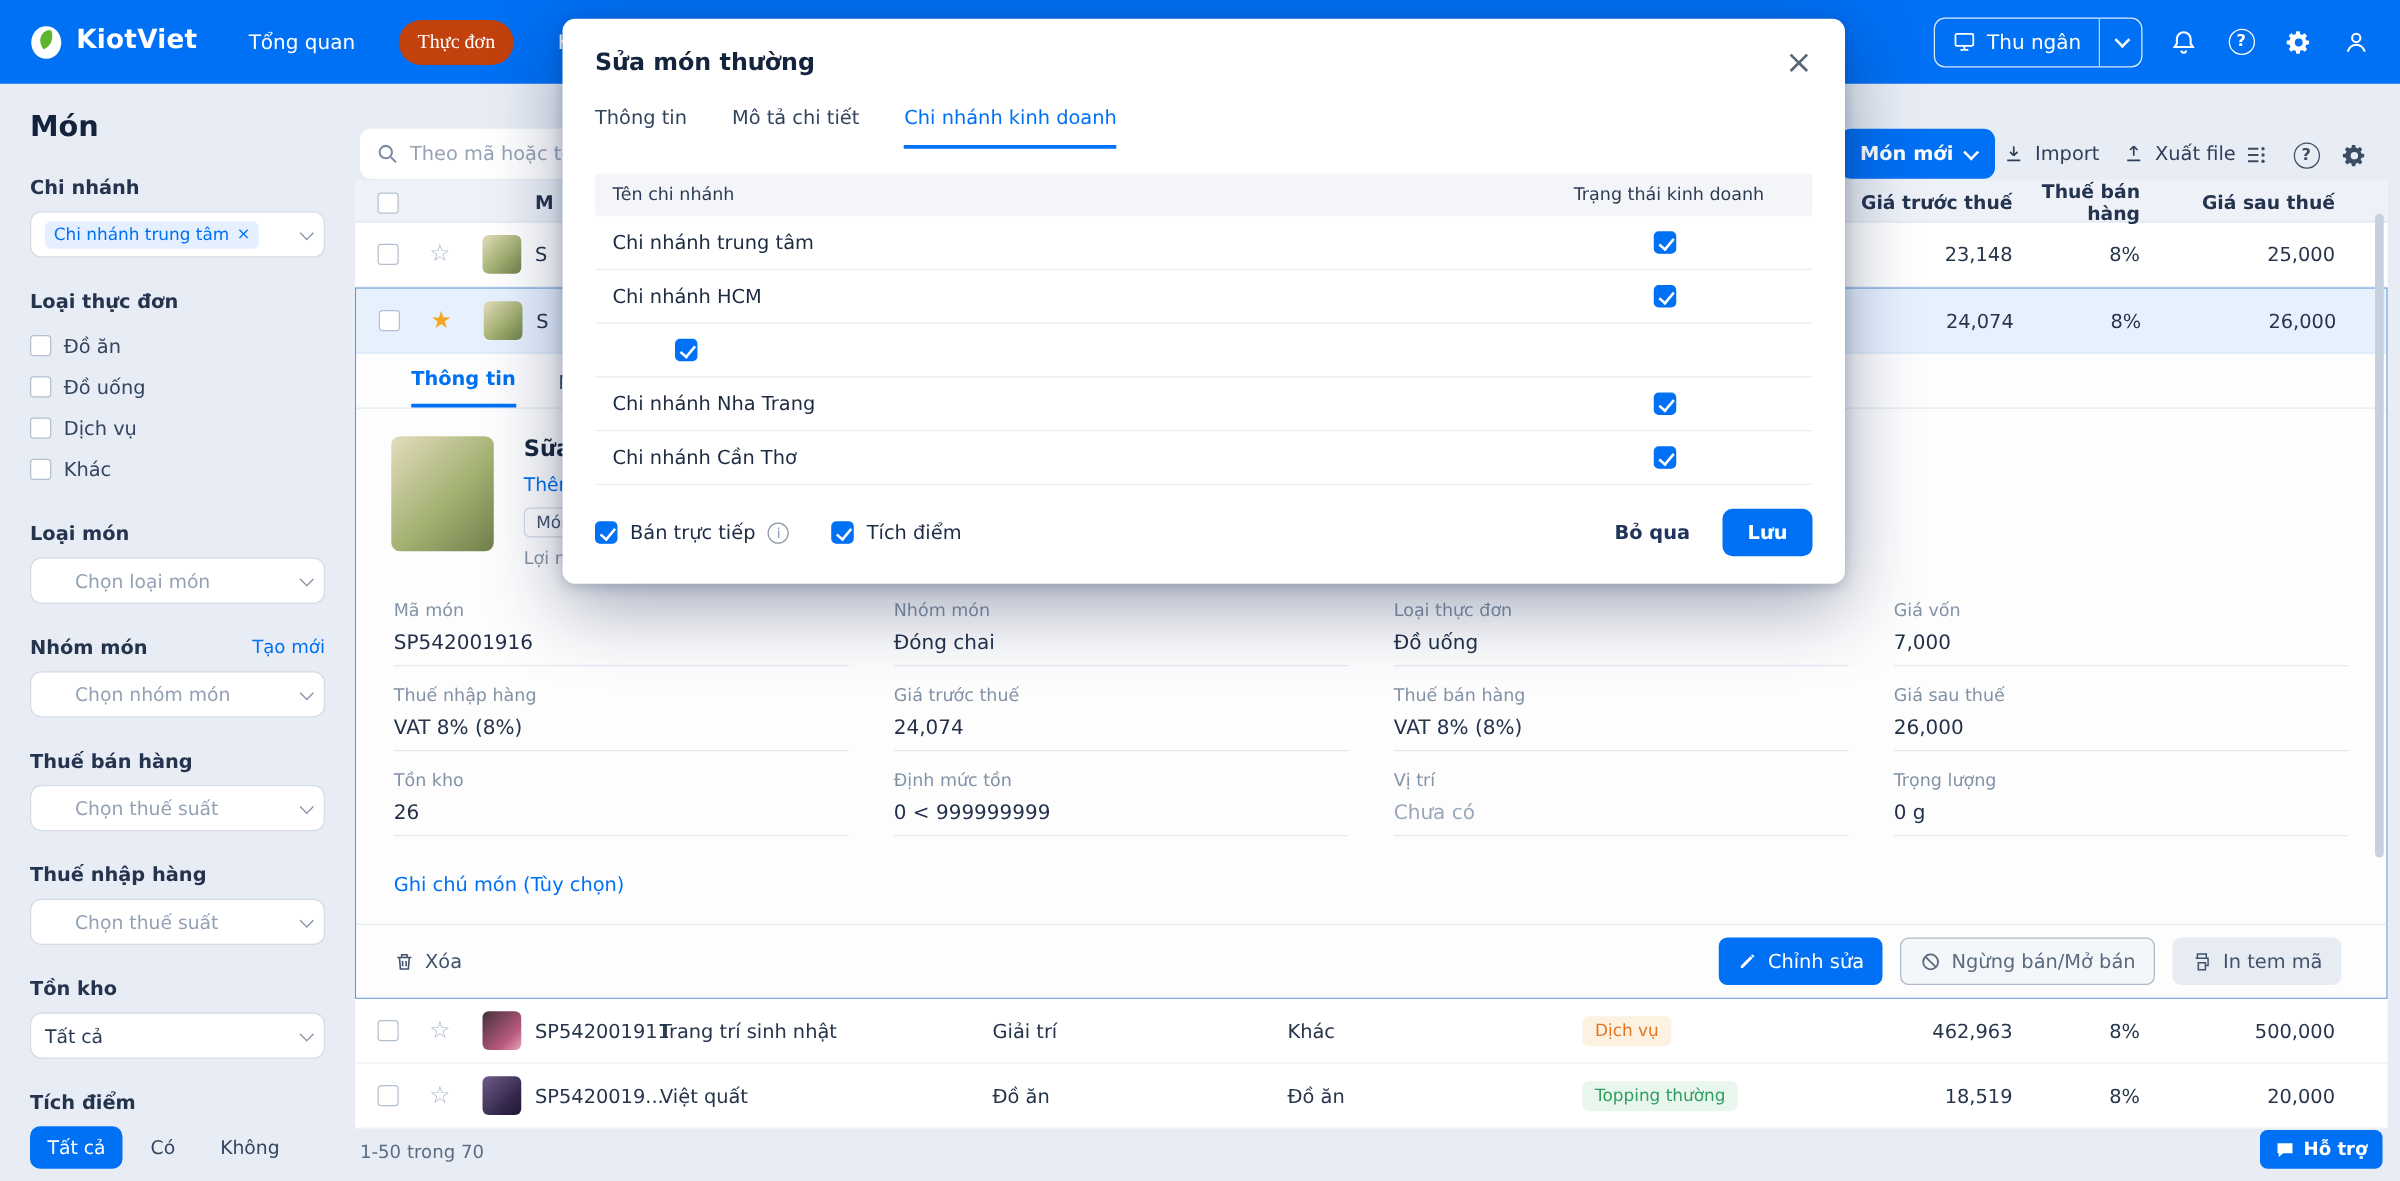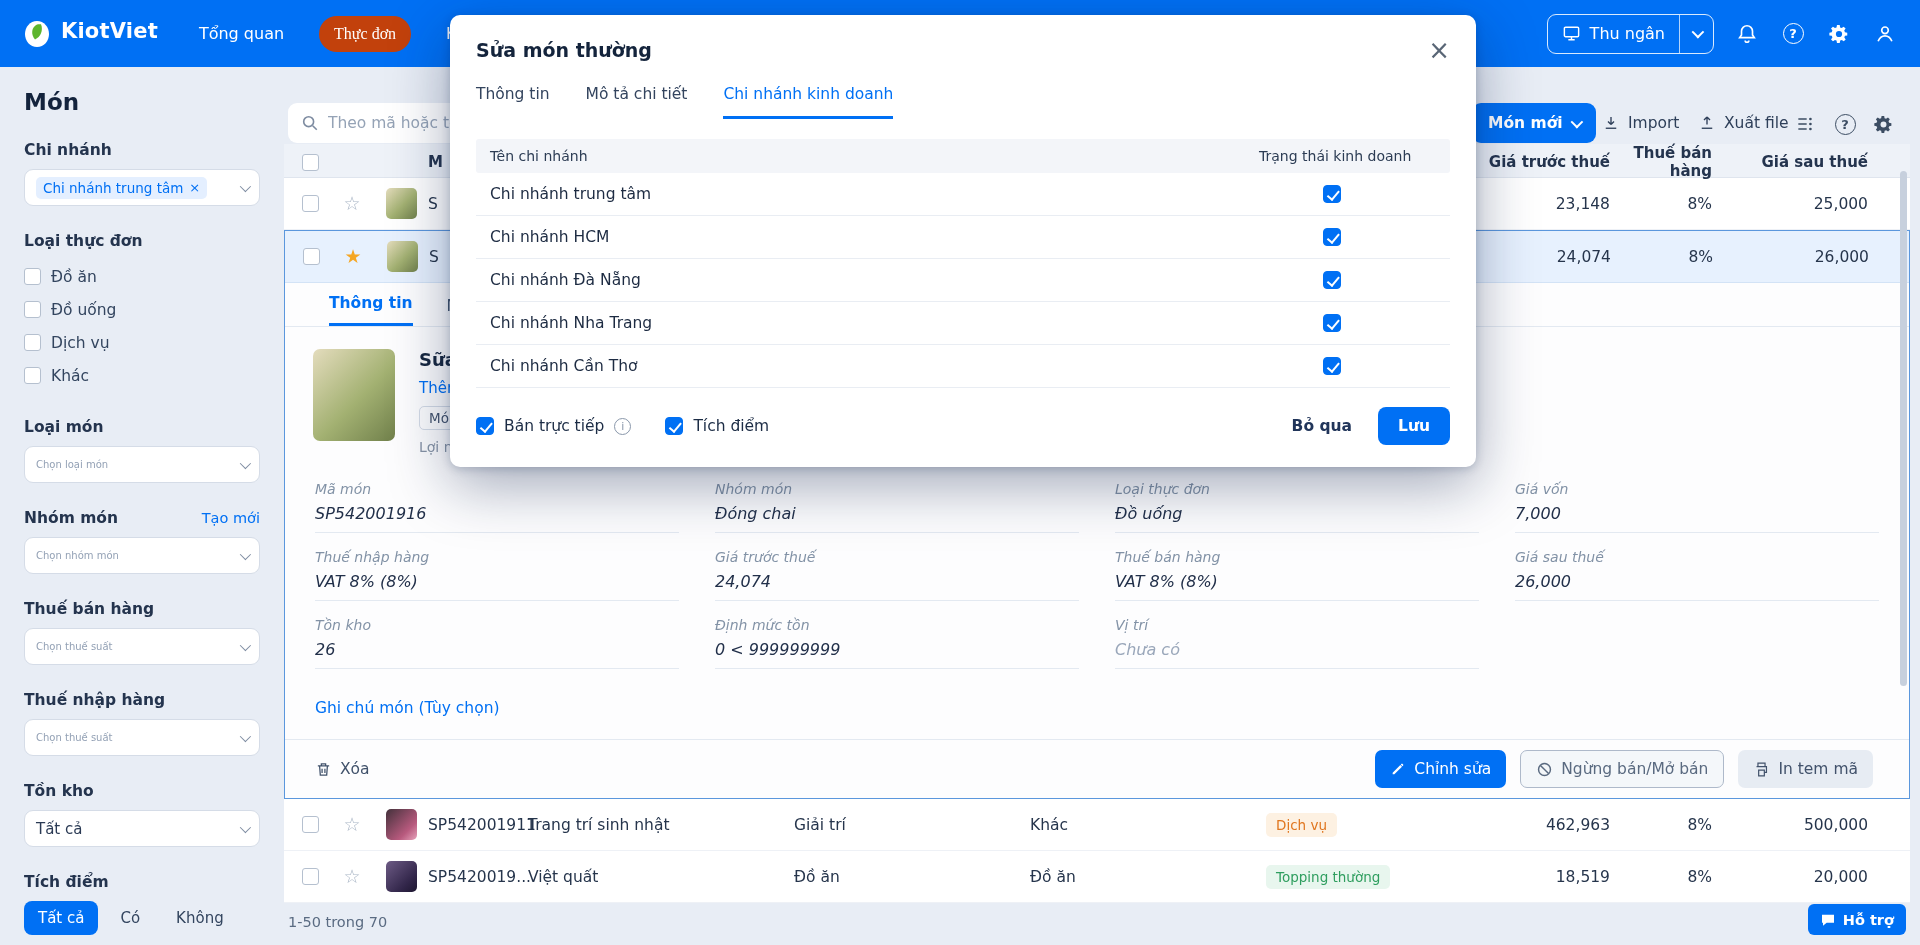--- a/index.html
+++ b/index.html
@@ -42,21 +42,21 @@
 
   
   .sidebar { position:absolute; left:0; top:67px; width:284px; bottom:0; padding:22px 24px; }
   .sidebar h1 { font-size:23px; font-weight:bold; color:#13233c; margin-bottom:10px; }
   .flt-label { font-size:15.5px; font-weight:bold; color:#24344e; margin-top:26px; margin-bottom:10px; display:flex; align-items:center; }
   .flt-label .mini-link { margin-left:auto; font-weight:normal; font-size:14.5px; color:#0070F4; cursor:pointer; }
   .dropdown {
     height:37px; background:#fff; border:1px solid #d5dce7; border-radius:9px;
     display:flex; align-items:center; padding:0 11px; cursor:pointer; gap:6px;
   }
-  .dropdown .ph { color:#93a1b5; font-size:10px; }
+  .dropdown .ph { color:#93a1b5; font-size:15px;margin-left:24px; }
   .dropdown .val { color:#2a3a54; font-size:15px; }
   .chev { width:8px; height:8px; border-right:1.7px solid #7e8ca1; border-bottom:1.7px solid #7e8ca1; transform:rotate(45deg) translateY(-2px); margin-left:auto; flex:none; }
   .tag {
     background:#e4efff; color:#0070F4; font-size:13.5px; border-radius:5px;
     padding:3px 7px; display:flex; align-items:center; gap:6px; white-space:nowrap;
   }
   .tag .x { cursor:pointer; font-size:13px; }
   .chk-row { display:flex; align-items:center; gap:10px; height:33px; cursor:pointer; }
   .cbx-empty { width:17px; height:17px; border:1.6px solid #b5c0cf; border-radius:3px; background:#fff; flex:none; }
   .chk-row span.lbl { font-size:15.5px; color:#33455f; }
@@ -110,21 +110,21 @@
   .detail-tabs { display:flex; gap:34px; padding:0 0 0 44px; height:44px; align-items:flex-end; border-bottom:1px solid #e3e9f1; }
   .dtab { font-size:15.5px; color:#44556e; padding-bottom:11px; cursor:pointer; white-space:nowrap; }
   .dtab.active { color:#0070F4; font-weight:bold; border-bottom:3px solid #0070F4; }
   .detail-head { display:flex; gap:24px; padding:22px 28px 10px; }
   .detail-img { width:82px; height:92px; border-radius:7px; background:linear-gradient(135deg,#e4dcbd,#a3b172 55%,#70804b); flex:none; }
   .dh-info { display:flex; flex-direction:column; gap:9px; }
   .dh-title { font-size:18px; font-weight:bold; color:#17273f; }
   .dh-link { font-size:15px; color:#0070F4; cursor:pointer; }
   .dh-chip { font-size:13.5px; color:#44546d; border:1px solid #d4dbe6; border-radius:5px; padding:3px 9px; align-self:flex-start; }
   .dh-muted { font-size:14px; color:#8794a6; }
-  .detail-fields { display:grid; grid-template-columns:repeat(4,1fr); column-gap:36px; margin:16px 30px 0;font-style:italic; }
+  .detail-fields { display:grid; grid-template-columns:repeat(4,1fr); column-gap:36px; margin:16px 30px 0; }
   .fld { margin-bottom:16px; }
   .fld .f-label { font-size:14px; color:#8292a6; margin-bottom:7px; }
   .fld .f-value { font-size:16px; color:#22304a; padding-bottom:9px; border-bottom:1px solid #e3e9f1; min-height:28px; }
   .fld .f-value.muted { color:#9aa7ba; }
   .note-link { display:inline-block; margin:14px 30px 22px; color:#0070F4; font-size:15.5px; cursor:pointer; }
   .detail-actions { border-top:1px solid #e3e9f1; display:flex; align-items:center; padding:10px 36px 10px 26px; gap:14px; }
   .act-btn { height:38px; display:flex; align-items:center; gap:8px; border-radius:7px; padding:0 15px; font-size:15.5px; cursor:pointer; }
   .btn-delete { color:#41526b; padding-left:4px; }
   .btn-edit { background:#0070F4; color:#fff; margin-left:auto; }
   .btn-toggle { background:#f4f7fa; border:1px solid #aeb9ca; color:#5a6a80; }
@@ -462,20 +462,24 @@
             <div class="f-label">Tồn kho</div>
             <div class="f-value">26</div>
           </div>
         <div class="fld">
             <div class="f-label">Định mức tồn</div>
             <div class="f-value">0 &lt; 999999999</div>
           </div>
         <div class="fld">
             <div class="f-label">Vị trí</div>
             <div class="f-value muted">Chưa có</div>
+          </div>
+        <div class="fld">
+            <div class="f-label">Trọng lượng</div>
+            <div class="f-value">0 g</div>
           </div>
       </div>
       <span class="note-link">Ghi chú món (Tùy chọn)</span>
       <div class="detail-actions">
         <div class="act-btn btn-delete">
           <span>
             <svg width="17" height="17" viewBox="0 0 24 24" fill="none" stroke="#41526b" stroke-width="1.8">
               <path d="M4 7h16M9 7V4h6v3M6.5 7l1 13h9l1-13M10 11v6M14 11v6"></path>
             </svg>
           </span>
@@ -589,21 +593,20 @@
           <span class="cbx checked"></span>
         </span>
     </div>
     <div class="mrow">
       <span class="mrow-name">Chi nhánh HCM</span>
       <span class="mrow-status">
           <span class="cbx checked"></span>
         </span>
     </div>
     <div class="mrow">
-      <span class="mrow-name">Chi nhánh Đà Nẵng</span>
       <span class="mrow-status">
           <span class="cbx checked"></span>
         </span>
     </div>
     <div class="mrow">
       <span class="mrow-name">Chi nhánh Nha Trang</span>
       <span class="mrow-status">
           <span class="cbx checked"></span>
         </span>
     </div>

